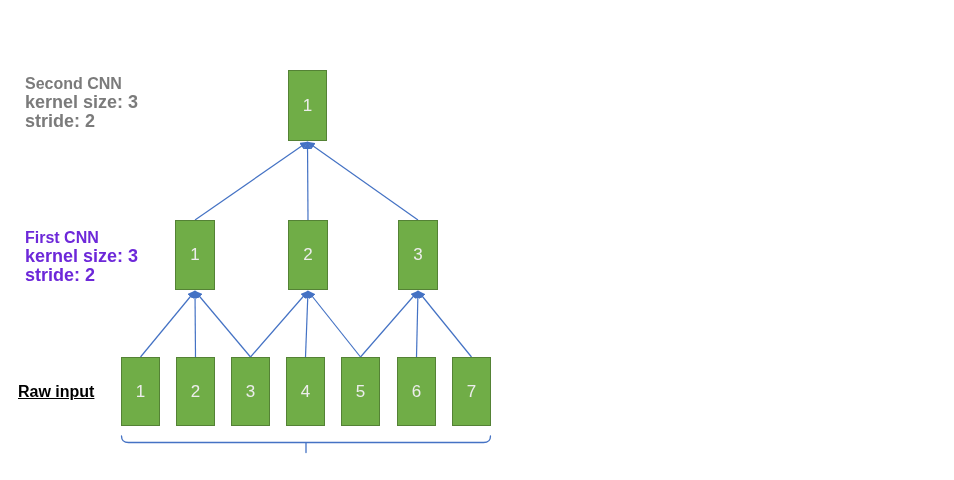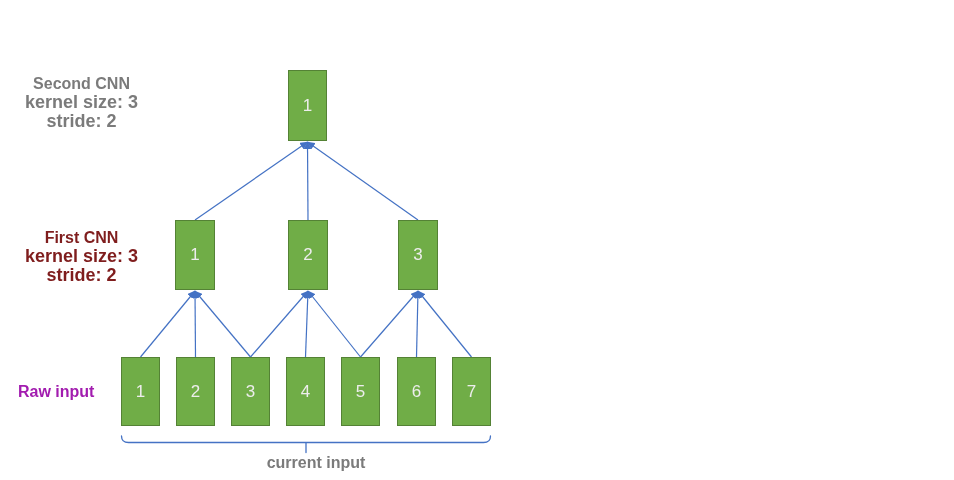--- a/index.html
+++ b/index.html
@@ -1,21 +1,21 @@
 <!DOCTYPE html>
 <html><head>
 <meta charset="utf-8">
 <style>
   html,body{margin:0;padding:0;background:#ffffff;}
   .canvas{
     position:relative;width:954px;height:480px;background:#ffffff;
     font-family:"Liberation Sans",sans-serif;overflow:hidden;
   }
   #edge-layer{position:absolute;left:0;top:0;pointer-events:none;}
-  .label-block{position:absolute;color:#7B7B7B;font-weight:bold;text-align:center;}
+  .label-block{position:absolute;color:#7B7B7B;font-weight:bold;}
   #label-second{left:25px;top:74px;}
   #label-first{left:25px;top:228px;}
   #label-raw{left:18px;top:382px;}
   .layer-title{font-size:16px;line-height:19px;}
   .layer-detail{font-size:18px;line-height:18.5px;}
   .node{
     position:absolute;display:flex;align-items:center;justify-content:center;
     box-sizing:border-box;font-size:17px;font-weight:400;
   }
   .brace-label{
@@ -48,39 +48,38 @@
       <line x1="418" y1="220" x2="307.5" y2="142" stroke="#4472C4" stroke-width="1.2" marker-end="url(#arrowhead)"></line>
       <path d="M 121.5 436 Q 121.5 442.5 128.5 442.5 L 483.5 442.5 Q 490.5 442.5 490.5 436 M 306 442.5 L 306 452.5" fill="none" stroke="#4472C4" stroke-width="1.3" stroke-linecap="round"></path>
     </svg>
 
   <div class="label-block" id="label-second" style="color: rgb(123, 123, 123);">
     <div class="layer-title">Second CNN</div>
     <div class="layer-detail">kernel size: 3</div>
     <div class="layer-detail">stride: 2</div>
   </div>
 
-  <div class="label-block" id="label-first" style="color: #7f1d1d;">
+  <div class="label-block" id="label-first" style="color: #6d28d9;">
     <div class="layer-title">First CNN</div>
     <div class="layer-detail">kernel size: 3</div>
     <div class="layer-detail">stride: 2</div>
   </div>
 
-  <div class="label-block" id="label-raw" style="color: #a21caf;">
+  <div class="label-block" id="label-raw" style="color: #000000; text-decoration: underline;">
     <div class="layer-title">Raw input</div>
   </div>
 
   <div id="node-layer">
       <div class="node" style="left: 288px; top: 70px; width: 39px; height: 71px; background: rgb(112, 173, 71); border: 1.5px solid rgb(84, 130, 53); color: rgb(237, 237, 237);">1</div>
       <div class="node" style="left: 175px; top: 220px; width: 40px; height: 70px; background: rgb(112, 173, 71); border: 1.5px solid rgb(84, 130, 53); color: rgb(237, 237, 237);">1</div>
       <div class="node" style="left: 288px; top: 220px; width: 40px; height: 70px; background: rgb(112, 173, 71); border: 1.5px solid rgb(84, 130, 53); color: rgb(237, 237, 237);">2</div>
       <div class="node" style="left: 398px; top: 220px; width: 40px; height: 70px; background: rgb(112, 173, 71); border: 1.5px solid rgb(84, 130, 53); color: rgb(237, 237, 237);">3</div>
       <div class="node" style="left: 121px; top: 357px; width: 39px; height: 69px; background: rgb(112, 173, 71); border: 1.5px solid rgb(84, 130, 53); color: rgb(237, 237, 237);">1</div>
       <div class="node" style="left: 176px; top: 357px; width: 39px; height: 69px; background: rgb(112, 173, 71); border: 1.5px solid rgb(84, 130, 53); color: rgb(237, 237, 237);">2</div>
       <div class="node" style="left: 231px; top: 357px; width: 39px; height: 69px; background: rgb(112, 173, 71); border: 1.5px solid rgb(84, 130, 53); color: rgb(237, 237, 237);">3</div>
       <div class="node" style="left: 286px; top: 357px; width: 39px; height: 69px; background: rgb(112, 173, 71); border: 1.5px solid rgb(84, 130, 53); color: rgb(237, 237, 237);">4</div>
       <div class="node" style="left: 341px; top: 357px; width: 39px; height: 69px; background: rgb(112, 173, 71); border: 1.5px solid rgb(84, 130, 53); color: rgb(237, 237, 237);">5</div>
       <div class="node" style="left: 397px; top: 357px; width: 39px; height: 69px; background: rgb(112, 173, 71); border: 1.5px solid rgb(84, 130, 53); color: rgb(237, 237, 237);">6</div>
       <div class="node" style="left: 452px; top: 357px; width: 39px; height: 69px; background: rgb(112, 173, 71); border: 1.5px solid rgb(84, 130, 53); color: rgb(237, 237, 237);">7</div>
     </div>
 
-  <div class="brace-label" style="color: rgb(123, 123, 123);">current input</div>
 
 </div>
 
 </body></html>

